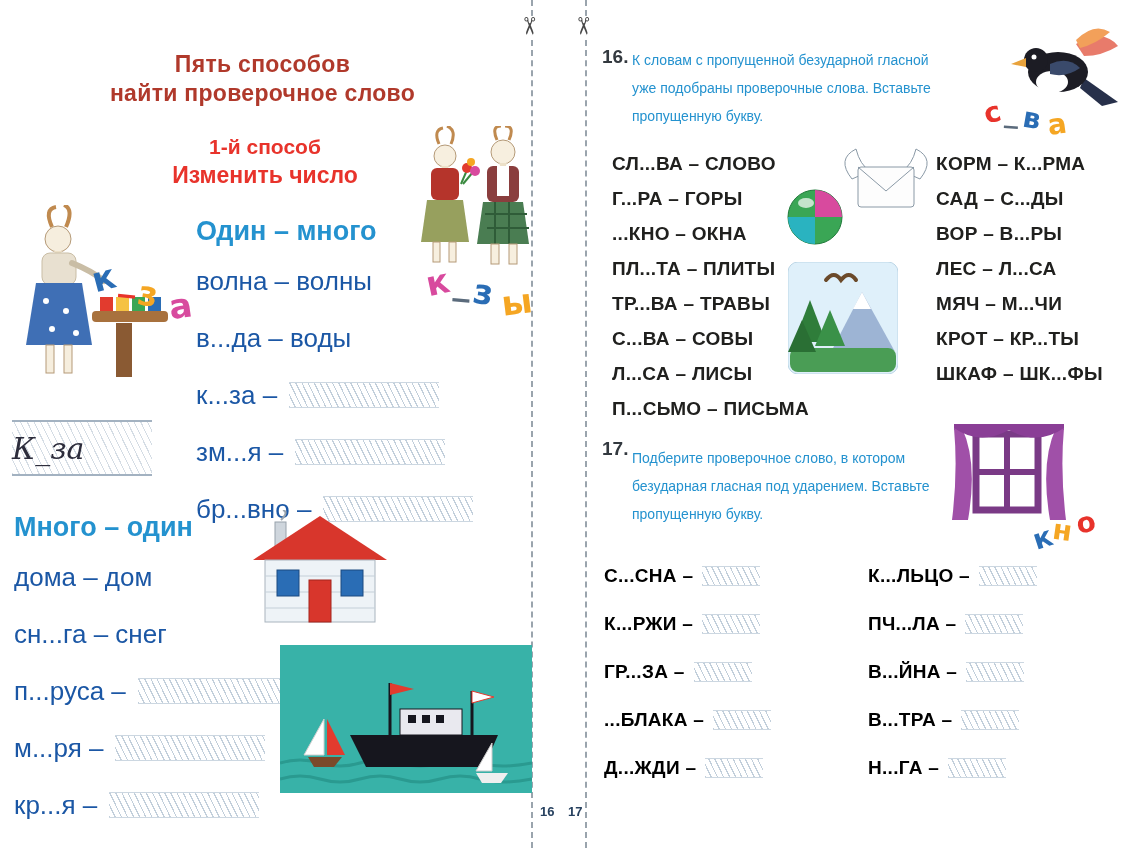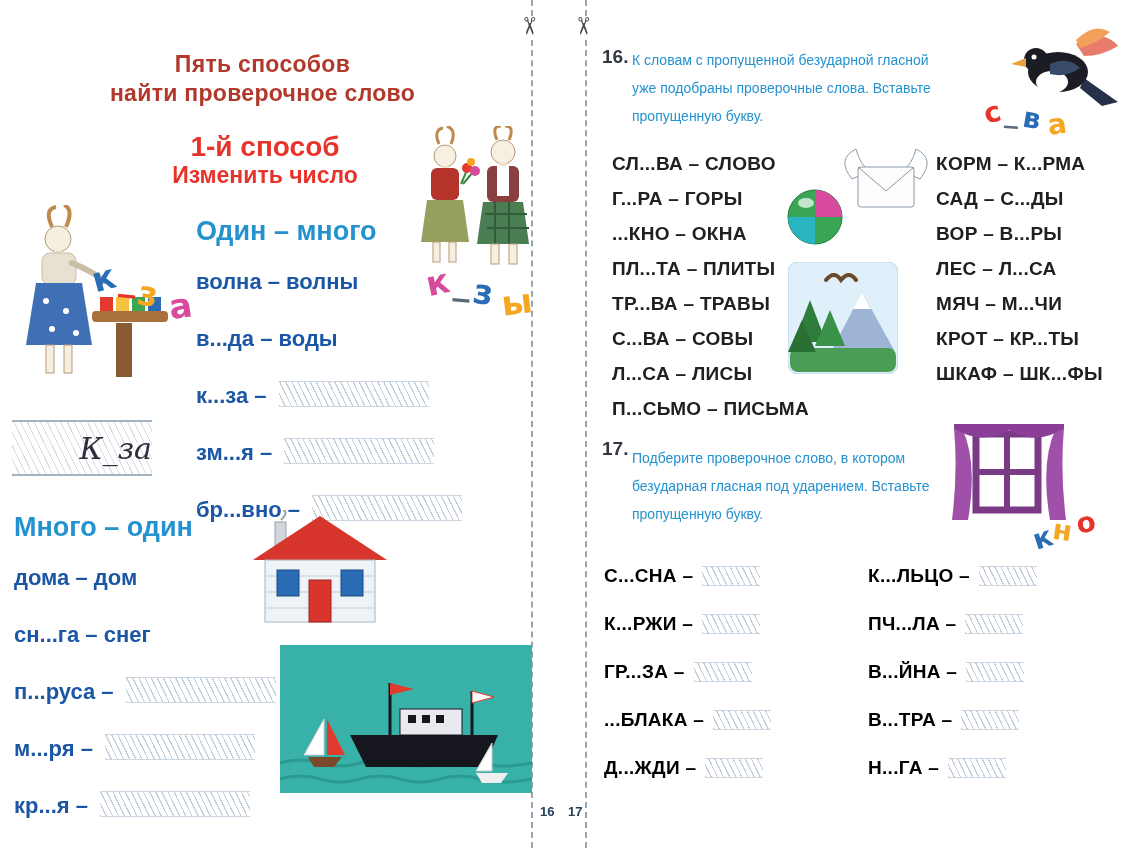--- a/index.html
+++ b/index.html
@@ -7,42 +7,42 @@
          font-family:"Liberation Sans",sans-serif;}
   .abs{position:absolute;}
 
   
   .fold-line{position:absolute;top:0;bottom:0;width:0;border-left:2px dashed #9aa4ad;}
   .scissors{position:absolute;font-size:24px;color:#474747;transform:rotate(90deg);background:#fff;line-height:1;}
   .pagenum{position:absolute;font-size:13px;font-weight:bold;color:#27415f;}
 
   
   .red-title{color:#b0392b;font-weight:bold;font-size:23px;line-height:29px;text-align:center;letter-spacing:.3px;}
-  .method-label{color:#e8332b;font-weight:bold;font-size:28px;text-align:center;line-height:26px;}
+  .method-label{color:#e8332b;font-weight:bold;font-size:21px;text-align:center;line-height:26px;}
   .method-name{color:#e8332b;font-weight:bold;font-size:23px;text-align:center;line-height:30px;}
   .blue-head{color:#2492cf;font-weight:bold;font-size:27px;margin-bottom:10px;}
-  .blue-row{color:#1b57a5;font-weight:bold;font-size:22px;line-height:45px;white-space:nowrap;margin-top:12px;}
+  .blue-row{color:#1b57a5;font-weight:normal;font-size:26px;line-height:45px;white-space:nowrap;margin-top:12px;}
 
   
   .item-num{color:#33393f;font-weight:800;font-size:19px;}
   .instr{color:#2492cf;font-size:14px;line-height:28px;font-weight:500;}
   .black-row{color:#20201e;font-weight:700;font-size:19px;line-height:35px;letter-spacing:.3px;white-space:nowrap;}
   .row17{height:48px;display:flex;align-items:center;color:#000000;font-weight:700;font-size:19px;letter-spacing:.3px;white-space:nowrap;}
 
   
   .hatch{display:inline-block;
     background:repeating-linear-gradient(64deg,#c2cfdb 0,#c2cfdb 1.2px,transparent 1.2px,transparent 5.5px);
     box-shadow:inset 0 1px 0 #ccd7e1, inset 0 -1px 0 #ccd7e1, inset 0 12px 0 -11px #dde4ea;}
   .hatch.wide{width:150px;height:26px;vertical-align:-4px;margin-left:12px;}
   .hatch.small{width:58px;height:20px;margin-left:9px;}
 
   .cursive-box{width:140px;height:52px;
     background:repeating-linear-gradient(64deg,#d5dde5 0,#d5dde5 1px,transparent 1px,transparent 6px);
     border-top:2px solid #a3b2c1;border-bottom:2px solid #a3b2c1;
-    display:flex;align-items:center;justify-content:flex-end;
+    display:flex;align-items:center;justify-content:flex-start;
     font-family:"DejaVu Serif",serif;font-style:italic;font-size:30px;color:#2d2d3c;}
 
   
   .fun-letters span{display:inline-block;font-weight:800;font-family:"DejaVu Sans",sans-serif;}
   .fl-big span{font-size:34px;}
   .fl-mid span{font-size:28px;}
   .c-blue{color:#2a6db5;} .c-red{color:#e8332b;} .c-orange{color:#f5a623;}
   .c-pink{color:#d84a9e;} .c-slate{color:#5b6b7c;}
 </style>
 </head>

